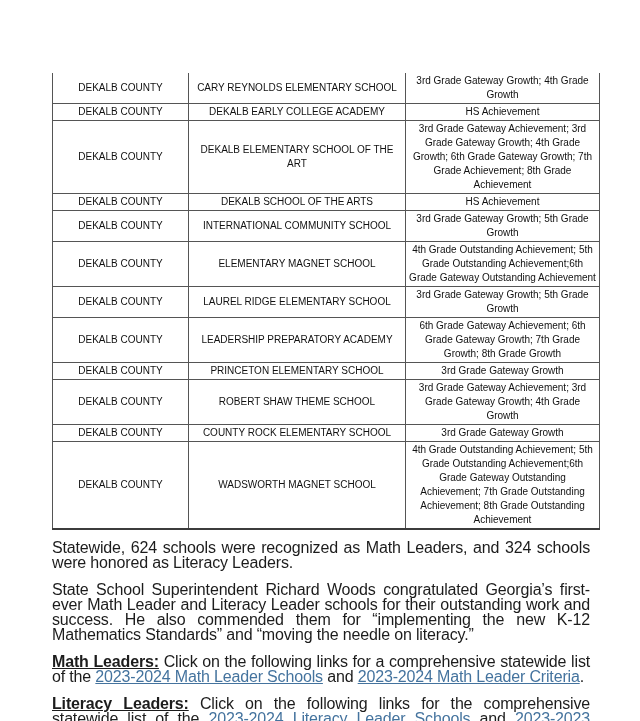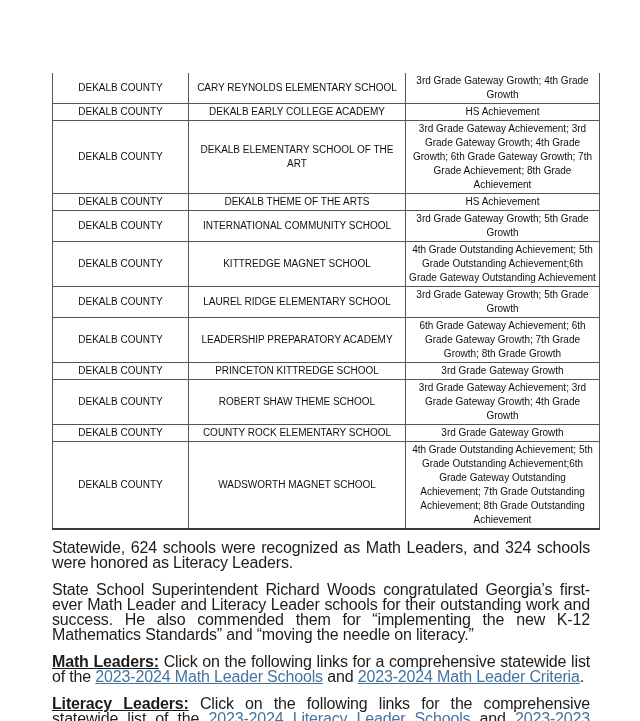--- a/index.html
+++ b/index.html
@@ -82,46 +82,46 @@
         <td>DEKALB EARLY COLLEGE ACADEMY</td>
         <td>HS Achievement</td>
       </tr>
       <tr>
         <td>DEKALB COUNTY</td>
         <td>DEKALB ELEMENTARY SCHOOL OF THE ART</td>
         <td>3rd Grade Gateway Achievement; 3rd Grade Gateway Growth; 4th Grade Growth; 6th Grade Gateway Growth; 7th Grade Achievement; 8th Grade Achievement</td>
       </tr>
       <tr>
         <td>DEKALB COUNTY</td>
-        <td>DEKALB THEME OF THE ARTS</td>
+        <td>DEKALB SCHOOL OF THE ARTS</td>
         <td>HS Achievement</td>
       </tr>
       <tr>
         <td>DEKALB COUNTY</td>
         <td>INTERNATIONAL COMMUNITY SCHOOL</td>
         <td>3rd Grade Gateway Growth; 5th Grade Growth</td>
       </tr>
       <tr>
         <td>DEKALB COUNTY</td>
-        <td>KITTREDGE MAGNET SCHOOL</td>
+        <td>ELEMENTARY MAGNET SCHOOL</td>
         <td>4th Grade Outstanding Achievement; 5th Grade Outstanding Achievement;6th Grade Gateway Outstanding Achievement</td>
       </tr>
       <tr>
         <td>DEKALB COUNTY</td>
         <td>LAUREL RIDGE ELEMENTARY SCHOOL</td>
         <td>3rd Grade Gateway Growth; 5th Grade Growth</td>
       </tr>
       <tr>
         <td>DEKALB COUNTY</td>
         <td>LEADERSHIP PREPARATORY ACADEMY</td>
         <td>6th Grade Gateway Achievement; 6th Grade Gateway Growth; 7th Grade Growth; 8th Grade Growth</td>
       </tr>
       <tr>
         <td>DEKALB COUNTY</td>
-        <td>PRINCETON KITTREDGE SCHOOL</td>
+        <td>PRINCETON ELEMENTARY SCHOOL</td>
         <td>3rd Grade Gateway Growth</td>
       </tr>
       <tr>
         <td>DEKALB COUNTY</td>
         <td>ROBERT SHAW THEME SCHOOL</td>
         <td>3rd Grade Gateway Achievement; 3rd Grade Gateway Growth; 4th Grade Growth</td>
       </tr>
       <tr>
         <td>DEKALB COUNTY</td>
         <td>COUNTY ROCK ELEMENTARY SCHOOL</td>

